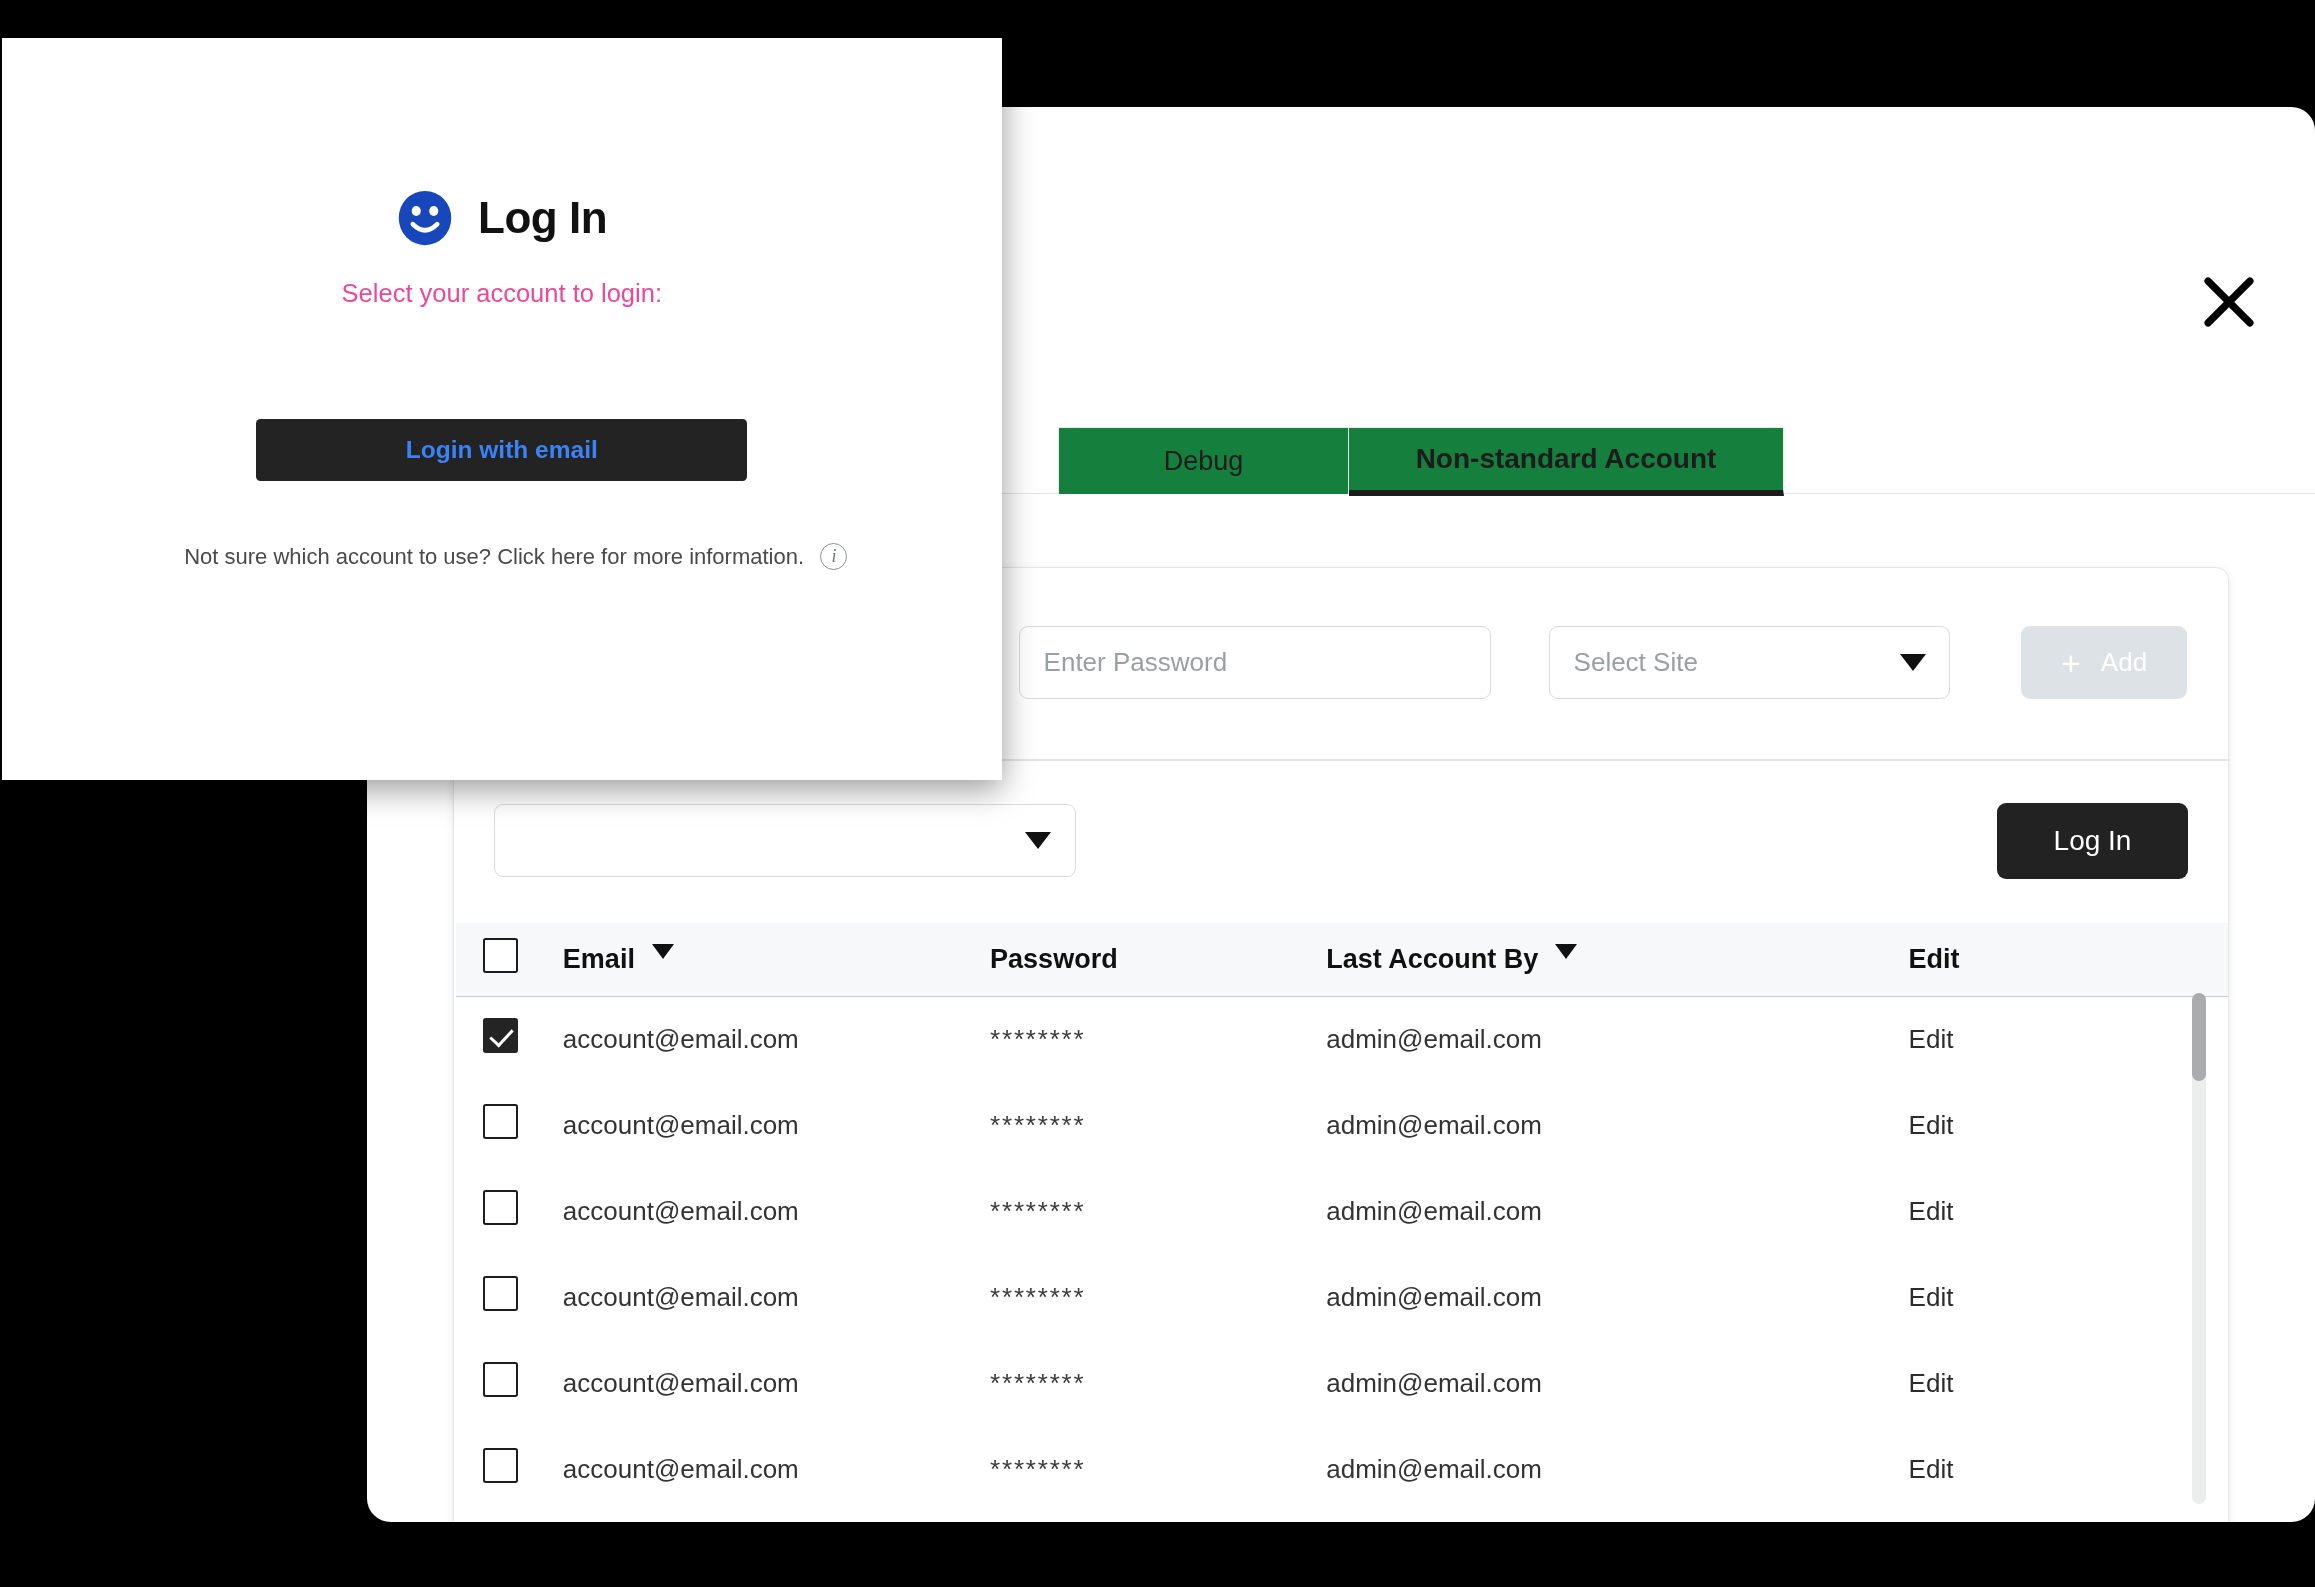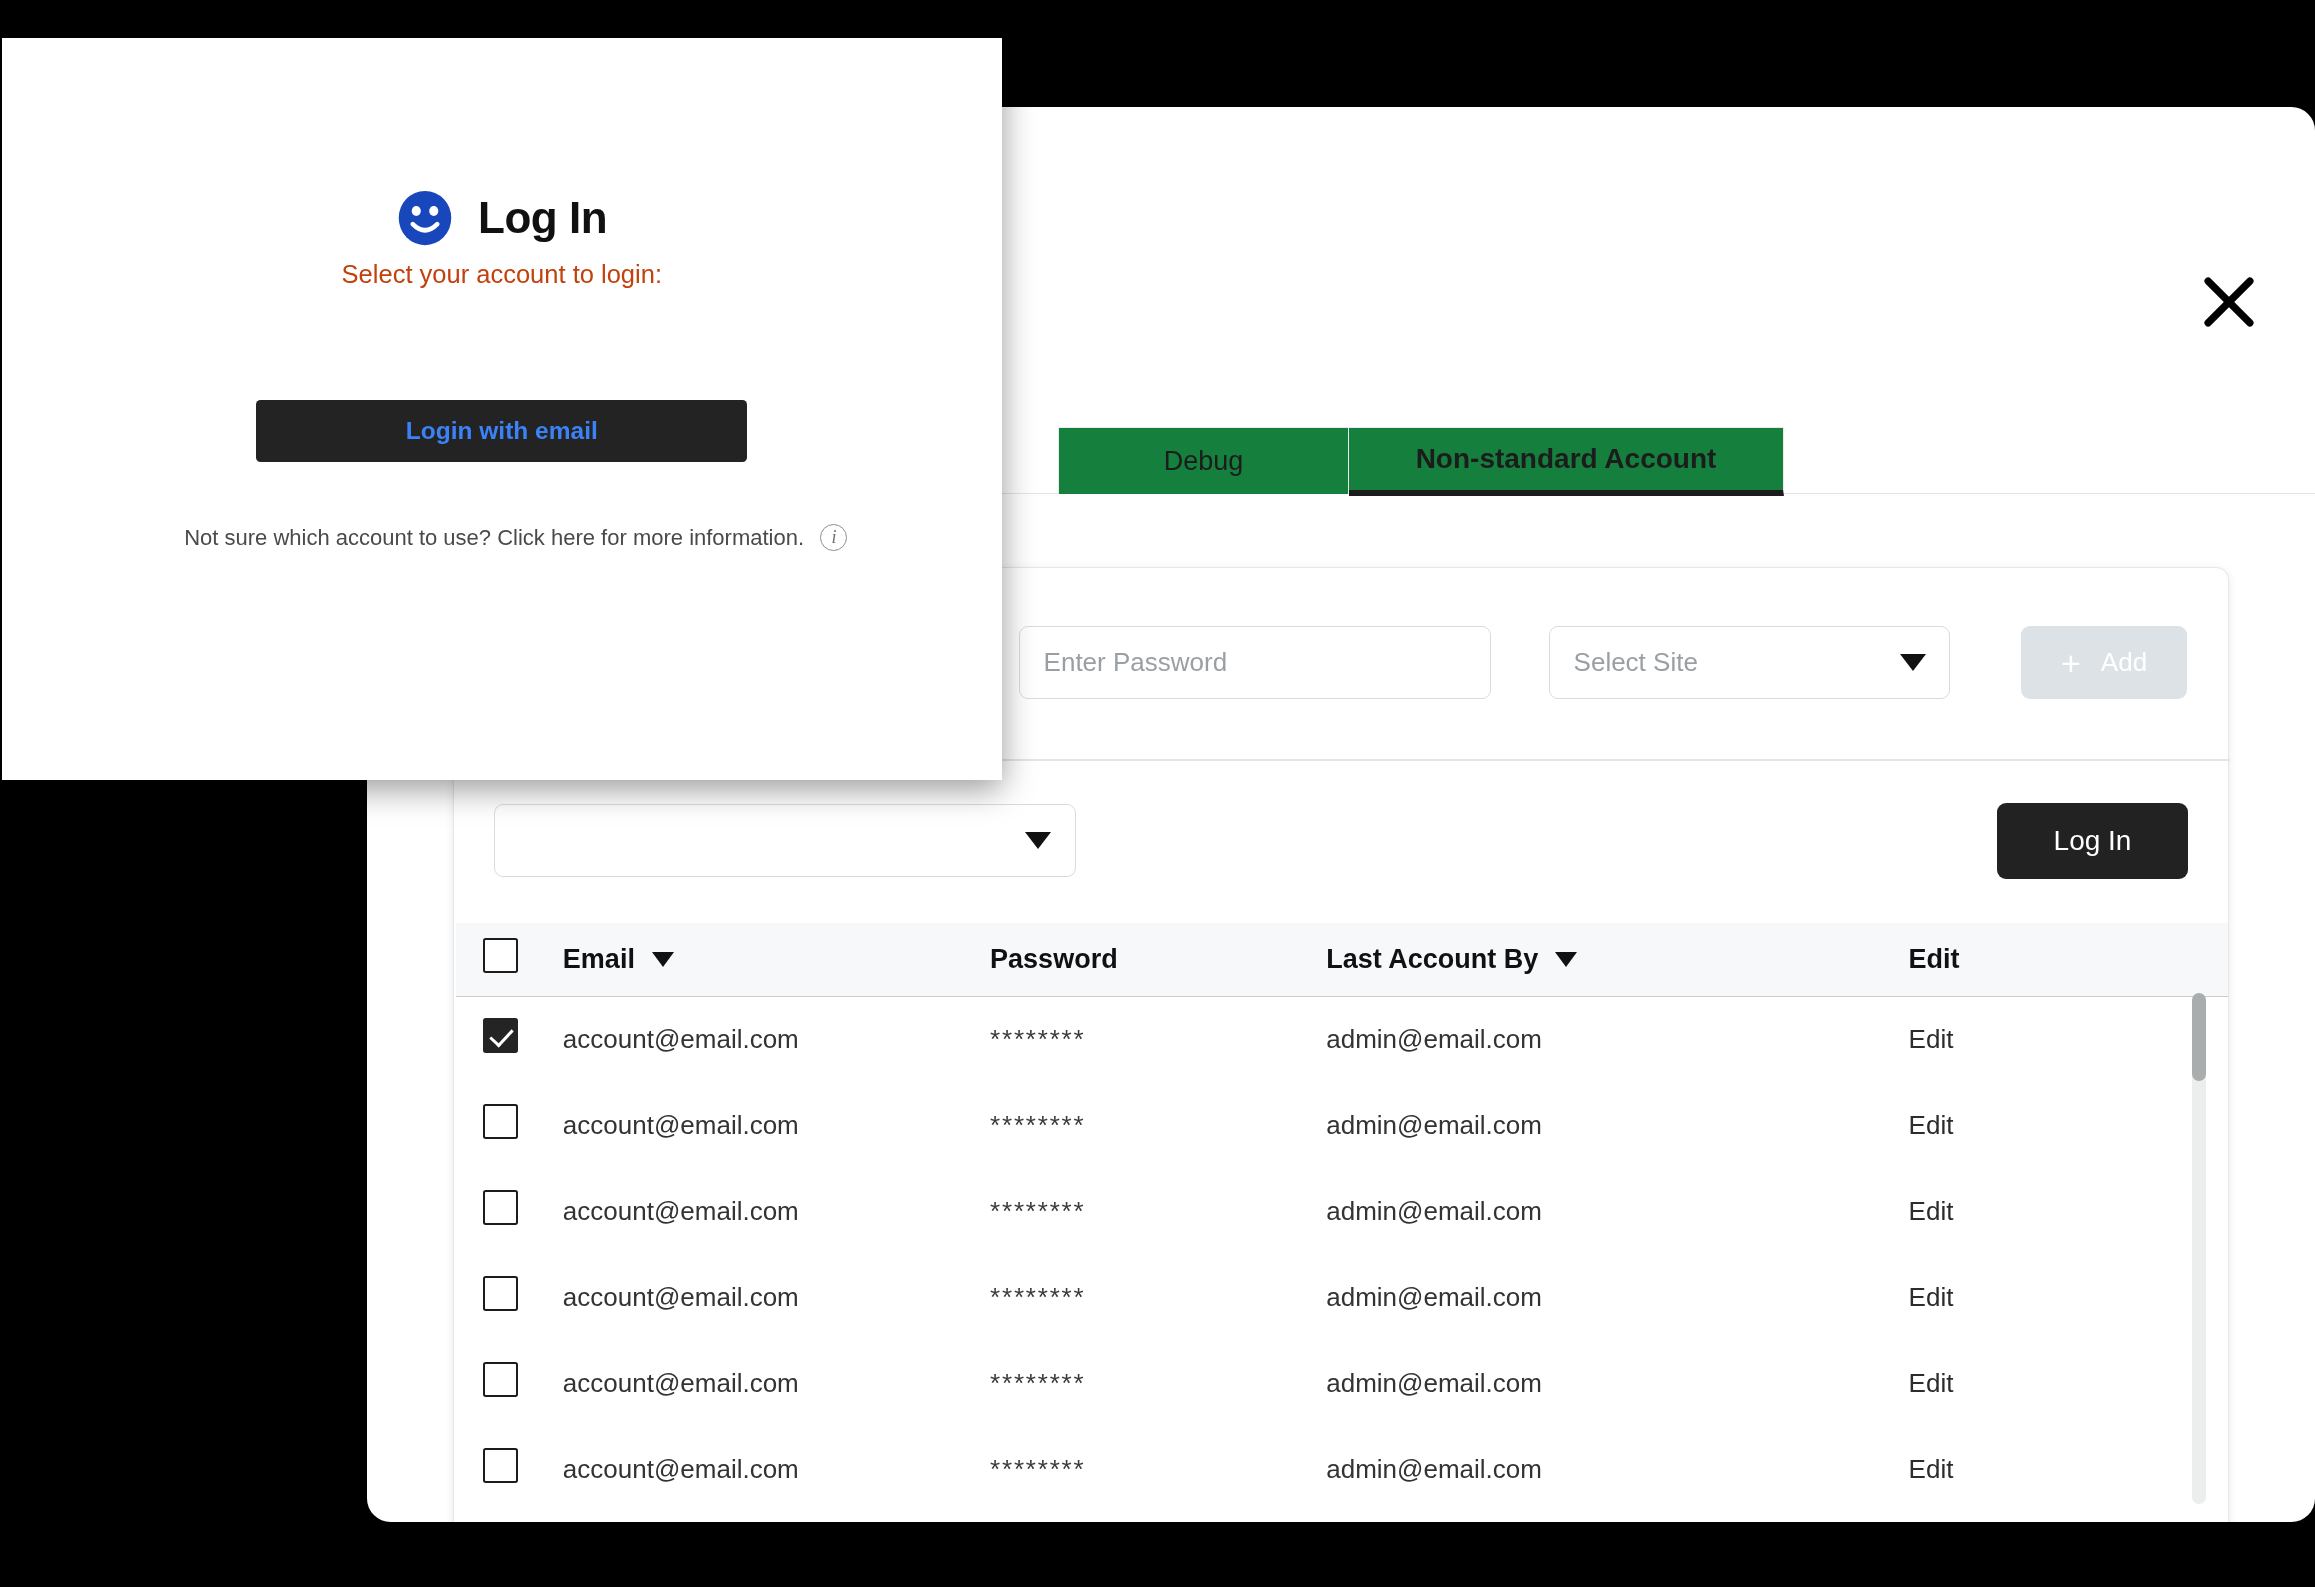--- a/index.html
+++ b/index.html
@@ -191,21 +191,21 @@
     text-align: left;
     padding: 0;
     vertical-align: middle;
   }
   .col-chk   { width: 107px; padding-left: 27px !important; }
   .col-email { width: 427px; }
   .col-pass  { width: 336px; }
   .col-mod   { width: 582px; }
   .col-edit  { width: 319px; }
 
-  .hdr-cell { display: flex; align-items: center; gap: 17px; }
+  .hdr-cell { display: flex; align-items: flex-start; gap: 17px; }
   .sort-caret {
     width: 0; height: 0;
     border-left: 11.8px solid transparent;
     border-right: 11.8px solid transparent;
     border-top: 15.5px solid #111111;
     cursor: pointer;
   }
 
   .chk {
     width: 35px; height: 35px;
@@ -271,23 +271,23 @@
     margin-top: 152px;
   }
   #smiley { width: 56px; height: 56px; display: block; }
   #modal-title {
     font-size: 44px;
     font-weight: bold;
     color: #111111;
     letter-spacing: -0.5px;
   }
   #modal-sub {
-    margin-top: 14px;
+    margin-top: 33px;
     font-size: 25.5px;
-    color: #c2410c;
+    color: #ec4899;
   }
 
   .modal-btn {
     width: 491px;
     height: 62px;
     background: #232323;
     border: none;
     border-radius: 4.5px;
     color: #3b82f6;
     font-size: 24.5px;

